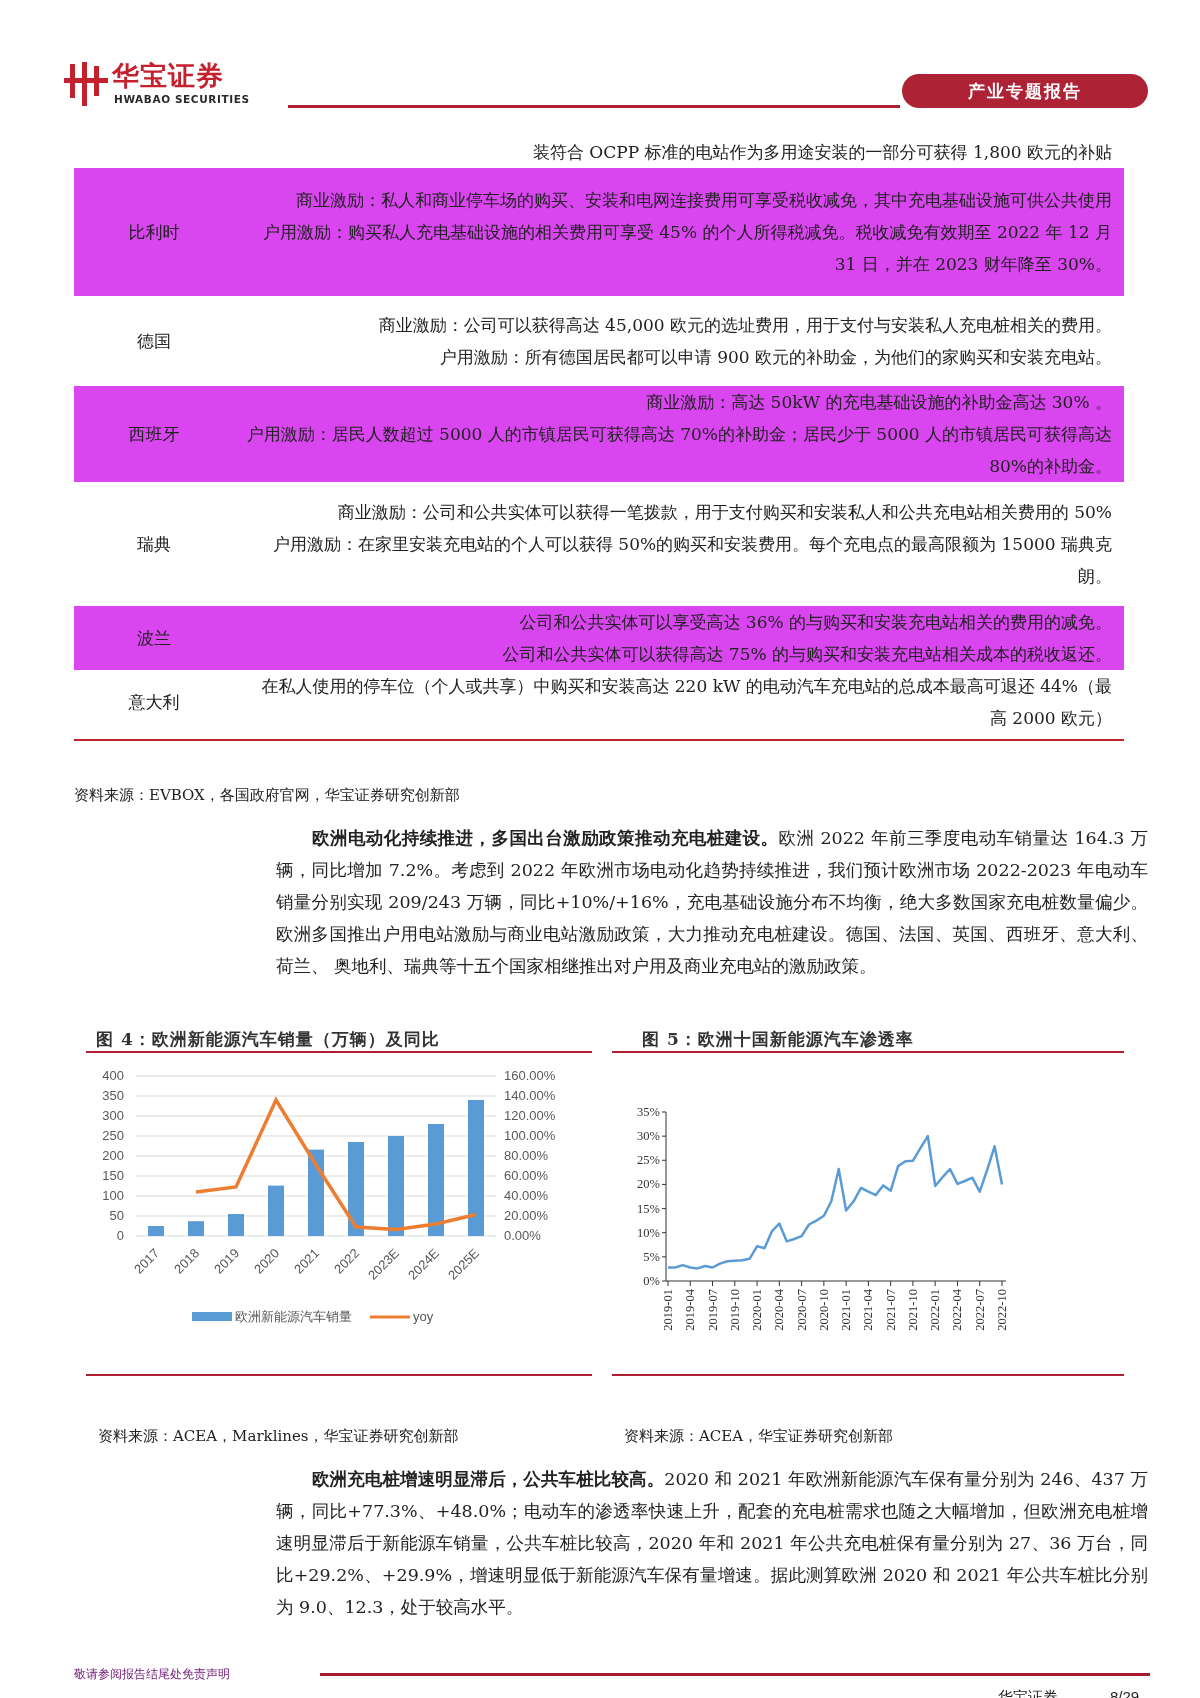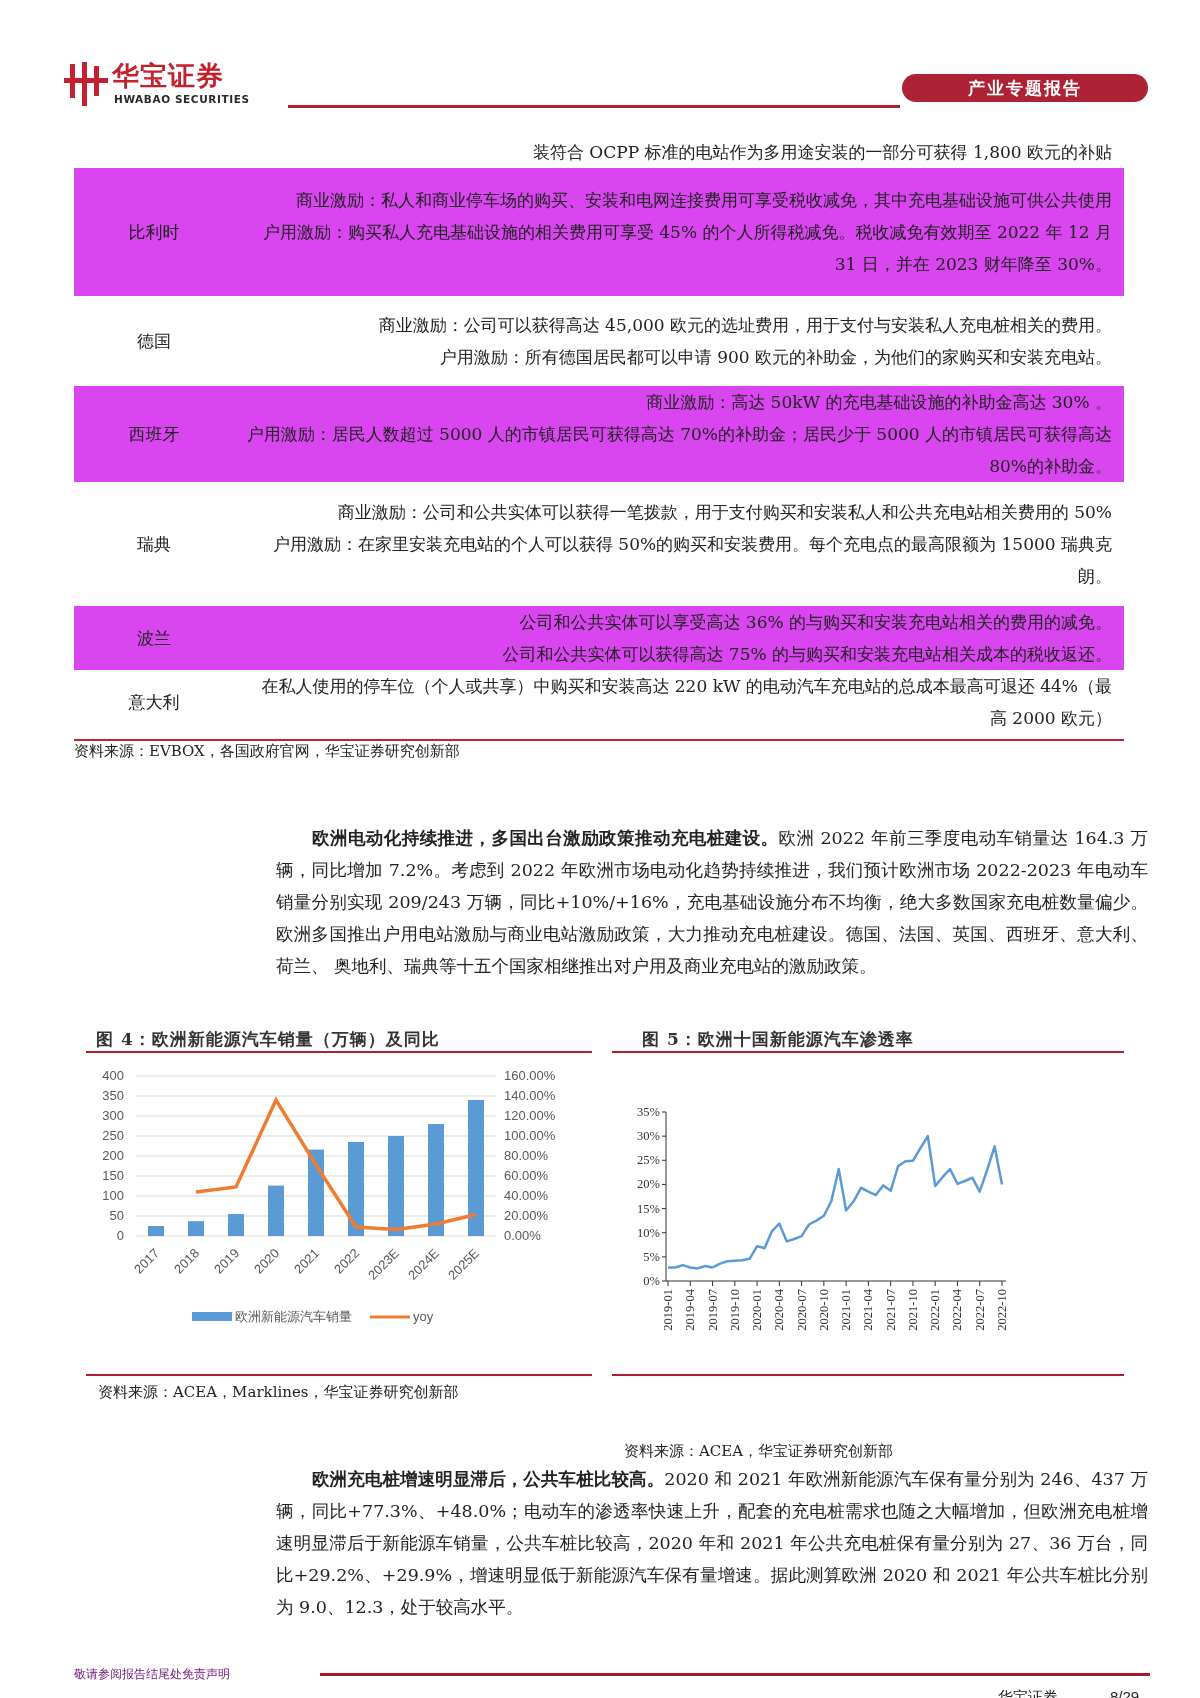--- a/index.html
+++ b/index.html
@@ -6,30 +6,30 @@
   html, body { width: 1200px; height: 1698px; background: #ffffff; }
   body { position: relative; font-family: "DejaVu Serif", "Liberation Serif", serif; color: #222; overflow: hidden; }
 
   
   .header { position: absolute; left: 0; top: 0; width: 1200px; height: 120px; }
   .logo { position: absolute; left: 64px; top: 58px; width: 210px; height: 52px; }
   .logo-mark { position: absolute; left: 0; top: 2px; width: 44px; height: 48px; }
   .logo-cn { position: absolute; left: 48px; top: 0px; font-family: "DejaVu Sans", sans-serif; font-weight: bold; font-size: 27px; color: #c4212f; letter-spacing: 1px; }
   .logo-en { position: absolute; left: 50px; top: 35px; font-family: "DejaVu Sans", sans-serif; font-weight: bold; font-size: 10.5px; color: #2a2a2a; letter-spacing: 0.6px; }
   .header-rule { position: absolute; left: 288px; top: 105px; width: 612px; height: 3px; background: #b01e34; }
-  .header-tag { position: absolute; left: 902px; top: 74px; width: 246px; height: 28px; background: #ae2236; color: #fff; font-weight: bold; font-size: 17px; display: flex; align-items: center; justify-content: center; letter-spacing: 2px; border-radius: 17px; }
+  .header-tag { position: absolute; left: 902px; top: 74px; width: 246px; height: 34px; background: #ae2236; color: #fff; font-weight: bold; font-size: 17px; display: flex; align-items: center; justify-content: center; letter-spacing: 2px; border-radius: 17px; }
 
   
   .policy-table { position: absolute; left: 74px; top: 136px; width: 1050px; border-collapse: collapse; font-size: 17px; }
   .policy-table td { vertical-align: middle; }
   .policy-table .country { width: 166px; text-align: center; padding-right: 6px; }
   .policy-table .detail { text-align: right; line-height: 32px; padding: 0 12px 0 6px; margin-left: 12px; }
   .policy-table tr.shade td { background: #d946ef; }
   .table-bottom { position: absolute; left: 74px; top: 739px; width: 1050px; height: 2px; background: #c4212f; }
-  .source { position: absolute; font-size: 15px; color: #222; }
+  .source { position: absolute; font-size: 15px; color: #222; margin-top: 44px; }
 
   
   .para { position: absolute; left: 276px; width: 872px; font-size: 17.5px; line-height: 32px; text-indent: 36px; text-align: justify; }
   .para b { font-weight: bold; }
 
   
   .fig-title { position: absolute; font-size: 17px; font-weight: bold; color: #333; letter-spacing: 1px; }
   .fig-rule { position: absolute; height: 2px; background: #b01e34; }
   .chart-svg { position: absolute; }
   .axis-text { font-family: "Liberation Sans", sans-serif; font-size: 13px; fill: #595959; }
@@ -221,20 +221,20 @@
     <text x="327.2" y="189" text-anchor="end" class="axis-text-serif" transform="rotate(-90 327.2 189)">2022-01</text>
     <line x1="345.4666666666667" x2="345.4666666666667" y1="181" y2="186" stroke="#333"></line>
     <text x="349.4666666666667" y="189" text-anchor="end" class="axis-text-serif" transform="rotate(-90 349.4666666666667 189)">2022-04</text>
     <line x1="367.73333333333335" x2="367.73333333333335" y1="181" y2="186" stroke="#333"></line>
     <text x="371.73333333333335" y="189" text-anchor="end" class="axis-text-serif" transform="rotate(-90 371.73333333333335 189)">2022-07</text>
     <line x1="390" x2="390" y1="181" y2="186" stroke="#333"></line>
     <text x="394" y="189" text-anchor="end" class="axis-text-serif" transform="rotate(-90 394 189)">2022-10</text>
     <path d="M 56.0 167.5 L 63.4 167.5 L 70.8 165.1 L 78.3 167.5 L 85.7 168.4 L 93.1 166.0 L 100.5 167.5 L 108.0 163.6 L 115.4 161.2 L 122.8 160.7 L 130.2 160.2 L 137.6 158.8 L 145.1 146.2 L 152.5 148.2 L 159.9 131.3 L 167.3 123.5 L 174.8 141.4 L 182.2 139.0 L 189.6 136.1 L 197.0 124.5 L 204.4 120.6 L 211.9 115.8 L 219.3 101.3 L 226.7 69.0 L 234.1 110.5 L 241.6 101.3 L 249.0 87.8 L 256.4 91.7 L 263.8 95.1 L 271.2 85.4 L 278.7 90.7 L 286.1 66.1 L 293.5 61.3 L 300.9 60.8 L 308.4 48.2 L 315.8 36.1 L 323.2 85.9 L 330.6 77.2 L 338.0 69.0 L 345.5 83.9 L 352.9 81.0 L 360.3 77.7 L 367.7 91.7 L 375.2 69.9 L 382.6 46.3 L 390.0 84.4" fill="none" stroke="#5b9bd5" stroke-width="2.5" stroke-linejoin="round"></path>
   </svg>
 <div class="fig-rule" style="left:612px; top:1374px; width:512px;"></div>
-<div class="source" style="left:624px; top:1442px;">资料来源：ACEA，华宝证券研究创新部</div>
+<div class="source" style="left:624px; top:1383px;">资料来源：ACEA，华宝证券研究创新部</div>
 
 <p class="para" style="top:1463px;"><b>欧洲充电桩增速明显滞后，公共车桩比较高。</b><span>2020 和 2021 年欧洲新能源汽车保有量分别为 246、437 万辆，同比+77.3%、+48.0%；电动车的渗透率快速上升，配套的充电桩需求也随之大幅增加，但欧洲充电桩增速明显滞后于新能源车销量，公共车桩比较高，2020 年和 2021 年公共充电桩保有量分别为 27、36 万台，同比+29.2%、+29.9%，增速明显低于新能源汽车保有量增速。据此测算欧洲 2020 和 2021 年公共车桩比分别为 9.0、12.3，处于较高水平。</span></p>
 
 <div class="footer-note">敬请参阅报告结尾处免责声明</div>
 <div class="footer-rule"></div>
 <div class="footer-brand">华宝证券</div>
 <div class="footer-page">8/29</div>
 
 </body></html>

